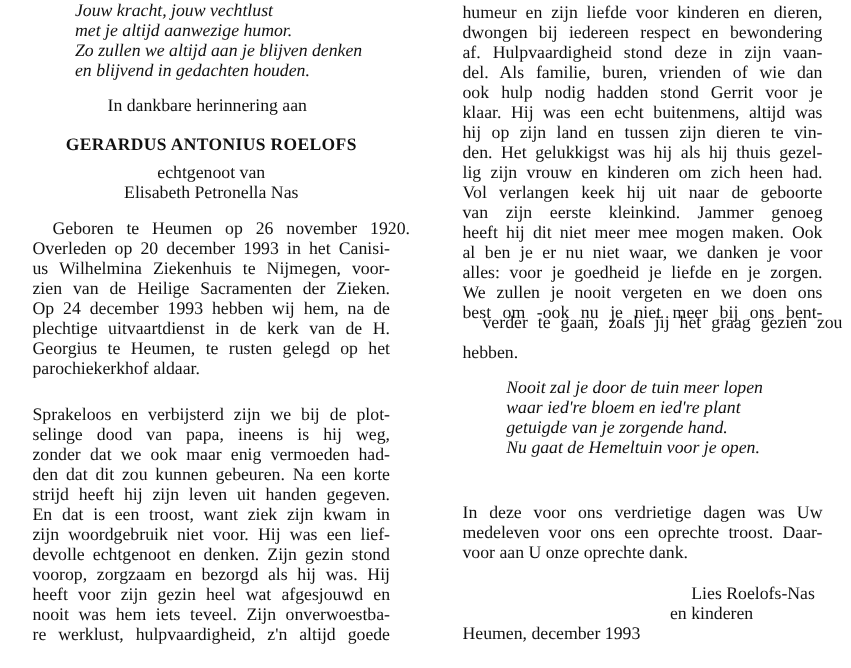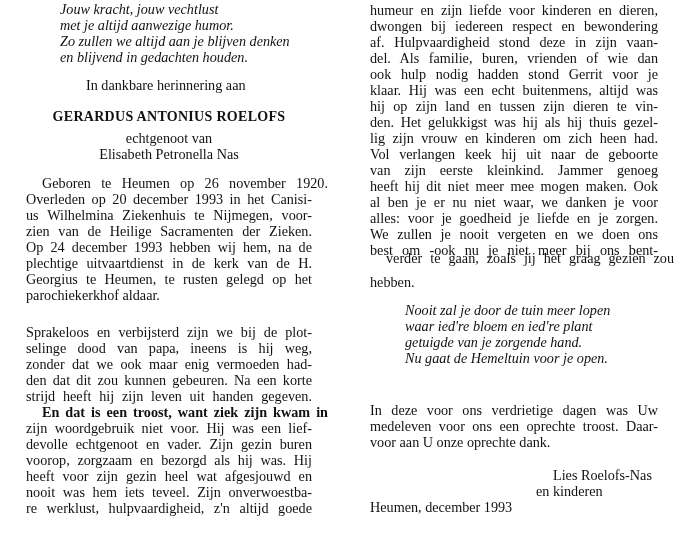--- a/index.html
+++ b/index.html
@@ -39,23 +39,23 @@
     <div class="line just" style="left:0;width:286px;top:271px;">Georgius te Heumen, te rusten gelegd op het</div>
     <div class="line" style="left:0;top:287px;">parochiekerkhof aldaar.</div>
   </div>
 
   <div>
     <div class="line just" style="left:0;width:286px;top:324px;">Sprakeloos en verbijsterd zijn we bij de plot-</div>
     <div class="line just" style="left:0;width:286px;top:340px;">selinge dood van papa, ineens is hij weg,</div>
     <div class="line just" style="left:0;width:286px;top:356px;">zonder dat we ook maar enig vermoeden had-</div>
     <div class="line just" style="left:0;width:286px;top:372px;">den dat dit zou kunnen gebeuren. Na een korte</div>
     <div class="line just" style="left:0;width:286px;top:388px;">strijd heeft hij zijn leven uit handen gegeven.</div>
-    <div class="line just" style="left:16px;width:286px;top:404px;font-weight:bold;">En dat is een troost, want ziek zijn kwam in</div>
+    <div class="line just" style="left:0;width:286px;top:404px;">En dat is een troost, want ziek zijn kwam in</div>
     <div class="line just" style="left:0;width:286px;top:420px;">zijn woordgebruik niet voor. Hij was een lief-</div>
-    <div class="line just" style="left:0;width:286px;top:436px;">devolle echtgenoot en vader. Zijn gezin buren</div>
+    <div class="line just" style="left:0;width:286px;top:436px;">devolle echtgenoot en denken. Zijn gezin stond</div>
     <div class="line just" style="left:0;width:286px;top:452px;">voorop, zorgzaam en bezorgd als hij was. Hij</div>
     <div class="line just" style="left:0;width:286px;top:468px;font-family:Liberation Serif, serif;">heeft voor zijn gezin heel wat afgesjouwd en</div>
     <div class="line just" style="left:0;width:286px;top:484px;">nooit was hem iets teveel. Zijn onverwoestba-</div>
     <div class="line just" style="left:0;width:286px;top:500px;">re werklust, hulpvaardigheid, z'n altijd goede</div>
   </div>
 </div>
 
 <div class="col right">
   <div>
     <div class="line just" style="left:0;width:288px;top:2px;">humeur en zijn liefde voor kinderen en dieren,</div>

